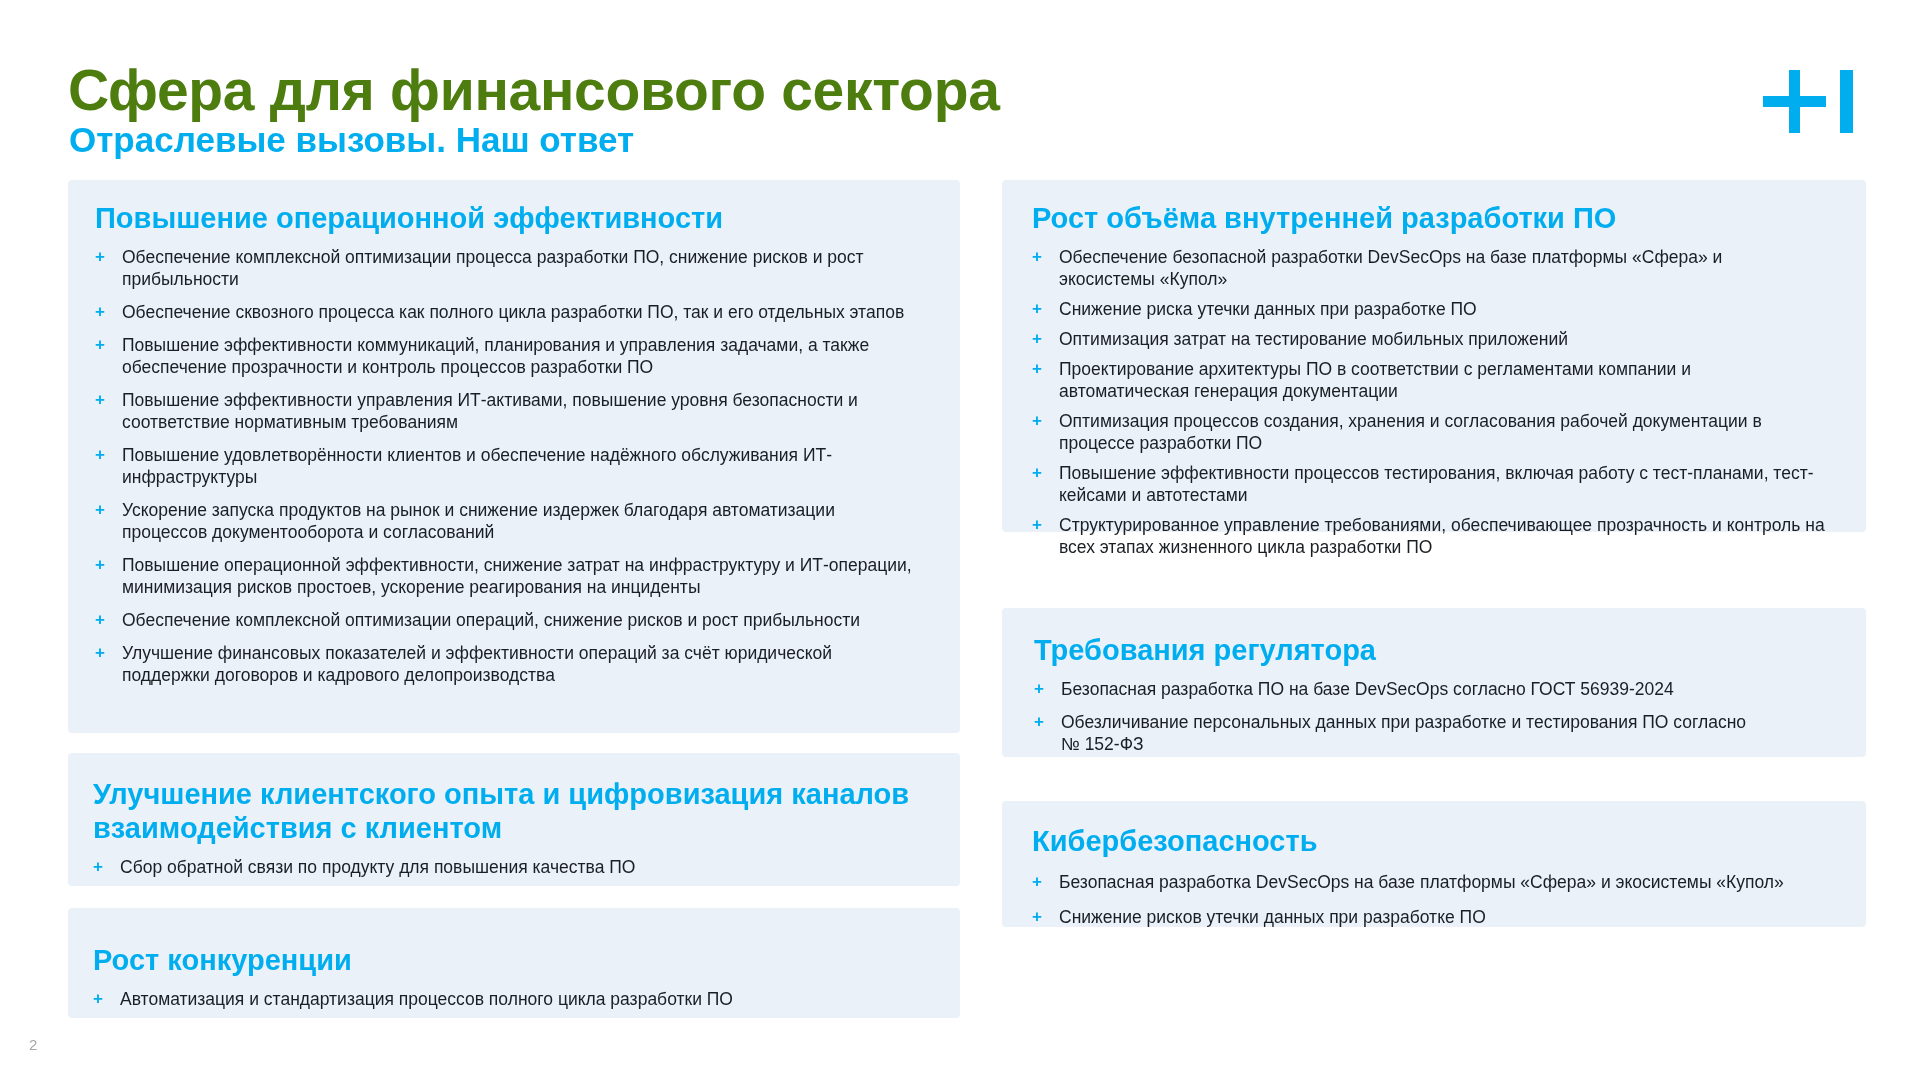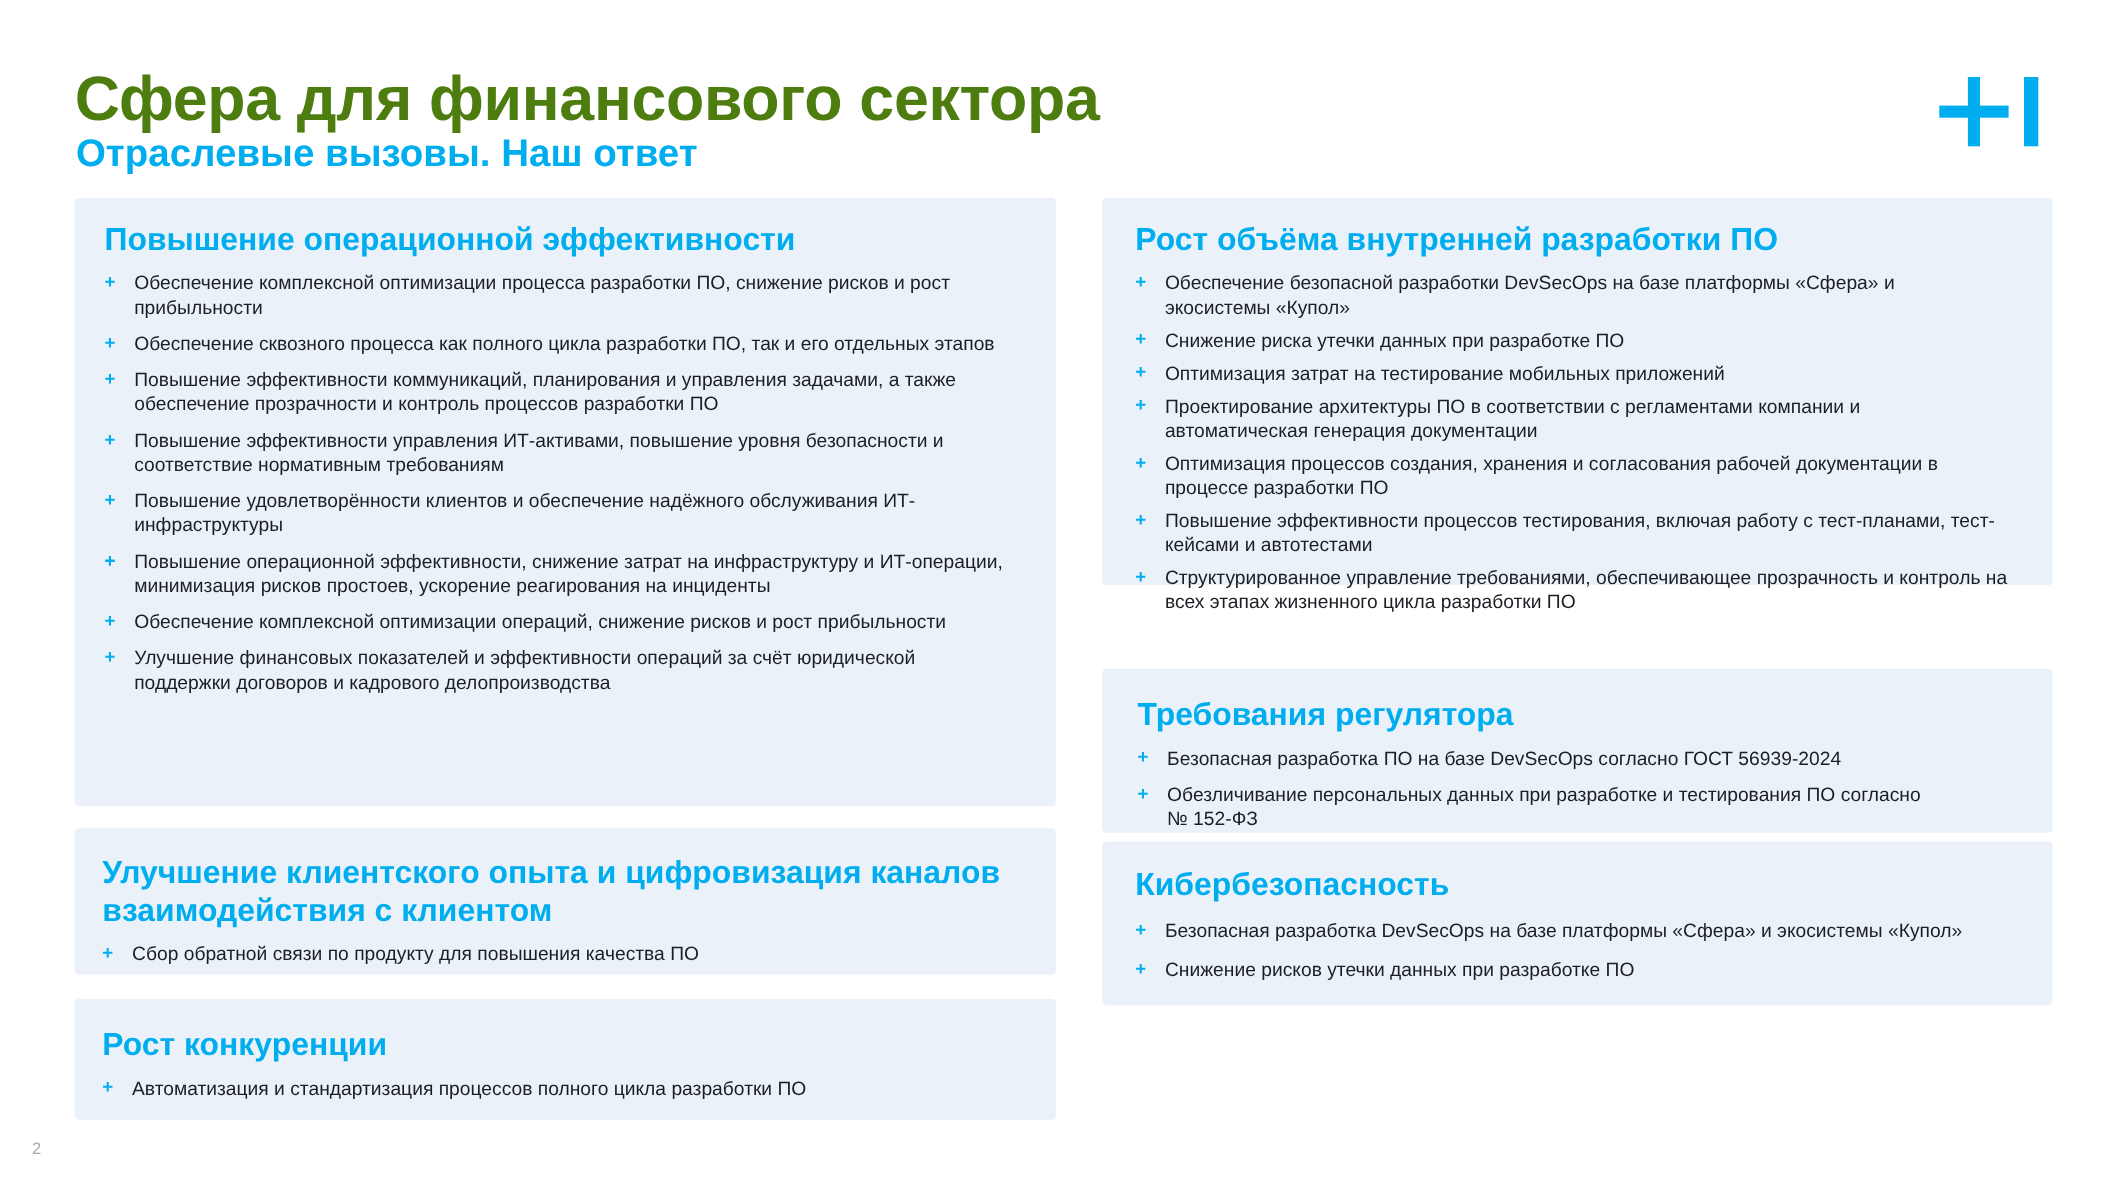--- a/index.html
+++ b/index.html
@@ -61,35 +61,35 @@
 </div>
 
 <section class="card" style="left:68px; top:180px; width:892px; height:553px; padding-left:27px;">
   <h2 class="card-title">Повышение операционной эффективности</h2>
   <ul class="items">
     <li class="item" style="max-width:820px"><span class="bullet">+</span><span>Обеспечение комплексной оптимизации процесса разработки ПО, снижение рисков и рост прибыльности</span></li>
     <li class="item" style="max-width:860px"><span class="bullet">+</span><span>Обеспечение сквозного процесса как полного цикла разработки ПО, так и его отдельных этапов</span></li>
     <li class="item" style="max-width:820px"><span class="bullet">+</span><span>Повышение эффективности коммуникаций, планирования и управления задачами, а также обеспечение прозрачности и контроль процессов разработки ПО</span></li>
     <li class="item" style="max-width:790px"><span class="bullet">+</span><span>Повышение эффективности управления ИТ-активами, повышение уровня безопасности и соответствие нормативным требованиям</span></li>
     <li class="item" style="max-width:760px"><span class="bullet">+</span><span>Повышение удовлетворённости клиентов и обеспечение надёжного обслуживания ИТ-инфраструктуры</span></li>
-    <li class="item" style="max-width:800px"><span class="bullet">+</span></li>
+    <li class="item" style="max-width:800px"><span class="bullet">+</span><span>Ускорение запуска продуктов на рынок и снижение издержек благодаря автоматизации процессов документооборота и согласований</span></li>
     <li class="item" style="max-width:790px"><span class="bullet">+</span><span>Повышение операционной эффективности, снижение затрат на инфраструктуру и ИТ-операции, минимизация рисков простоев, ускорение реагирования на инциденты</span></li>
     <li class="item" style="max-width:840px"><span class="bullet">+</span><span>Обеспечение комплексной оптимизации операций, снижение рисков и рост прибыльности</span></li>
     <li class="item" style="max-width:790px"><span class="bullet">+</span><span>Улучшение финансовых показателей и эффективности операций за счёт юридической поддержки договоров и кадрового делопроизводства</span></li>
   </ul>
 </section>
 
 <section class="card" style="left:68px; top:753px; width:892px; height:133px; padding-top:24px; padding-left:25px;">
   <h2 class="card-title" style="max-width:820px">Улучшение клиентского опыта и цифровизация каналов взаимодействия с клиентом</h2>
   <ul class="items">
     <li class="item"><span class="bullet">+</span><span>Сбор обратной связи по продукту для повышения качества ПО</span></li>
   </ul>
 </section>
 
-<section class="card" style="left:68px; top:908px; width:892px; height:110px; padding-top:25px; padding-left:25px;">
+<section class="card" style="left:68px; top:908px; width:892px; height:110px; padding-top:35px; padding-left:25px;">
   <h2 class="card-title">Рост конкуренции</h2>
   <ul class="items">
     <li class="item"><span class="bullet">+</span><span>Автоматизация и стандартизация процессов полного цикла разработки ПО</span></li>
   </ul>
 </section>
 
 <section class="card" style="left:1002px; top:180px; width:864px; height:352px; padding-left:30px;">
   <h2 class="card-title">Рост объёма внутренней разработки ПО</h2>
   <ul class="items tight">
     <li class="item" style="max-width:730px"><span class="bullet">+</span><span>Обеспечение безопасной разработки DevSecOps на базе платформы «Сфера» и экосистемы «Купол»</span></li>
@@ -103,21 +103,21 @@
 </section>
 
 <section class="card" style="left:1002px; top:608px; width:864px; height:149px; padding-top:25px; padding-left:32px;">
   <h2 class="card-title">Требования регулятора</h2>
   <ul class="items">
     <li class="item"><span class="bullet">+</span><span>Безопасная разработка ПО на базе DevSecOps согласно ГОСТ 56939-2024</span></li>
     <li class="item" style="max-width:690px"><span class="bullet">+</span><span>Обезличивание персональных данных при разработке и тестирования ПО согласно № 152-ФЗ</span></li>
   </ul>
 </section>
 
-<section class="card" style="left:1002px; top:765px; width:864px; height:149px; padding-top:23px; padding-left:30px;">
+<section class="card" style="left:1002px; top:801px; width:864px; height:126px; padding-top:23px; padding-left:30px;">
   <h2 class="card-title">Кибербезопасность</h2>
   <ul class="items" style="margin-top:13px">
     <li class="item" style="margin-bottom:13px"><span class="bullet">+</span><span>Безопасная разработка DevSecOps на базе платформы «Сфера» и экосистемы «Купол»</span></li>
     <li class="item"><span class="bullet">+</span><span>Снижение рисков утечки данных при разработке ПО</span></li>
   </ul>
 </section>
 
 <div class="page-number">2</div>
 
 </body></html>

